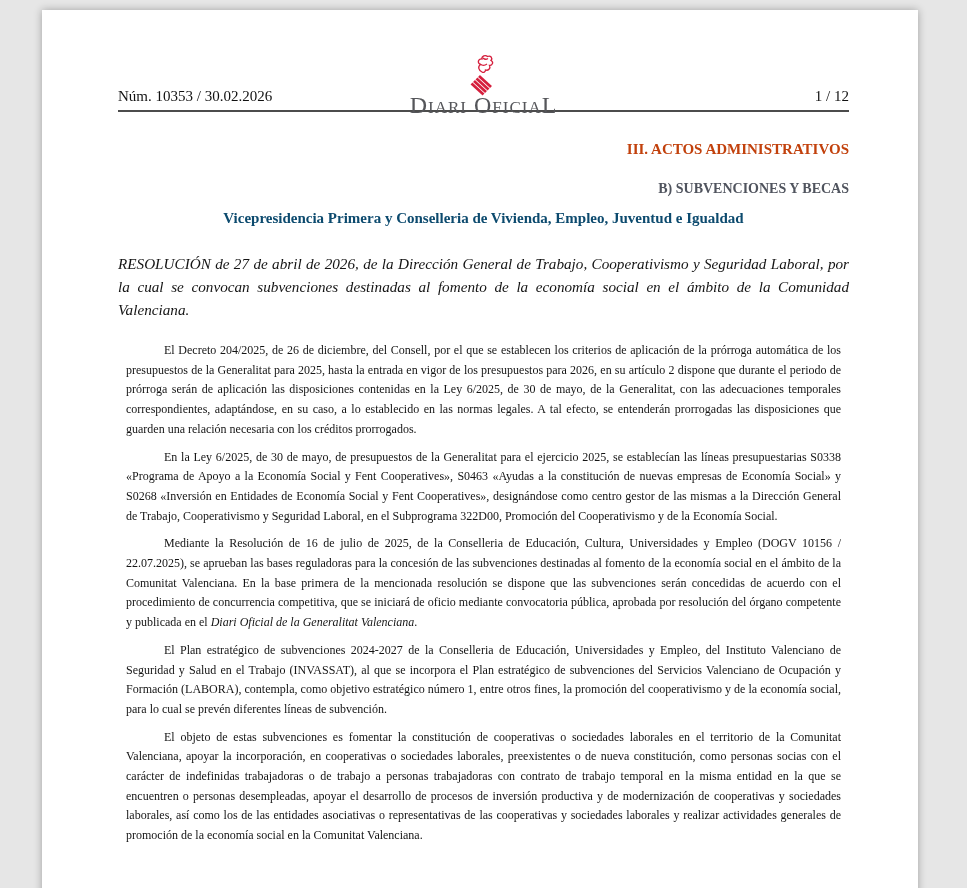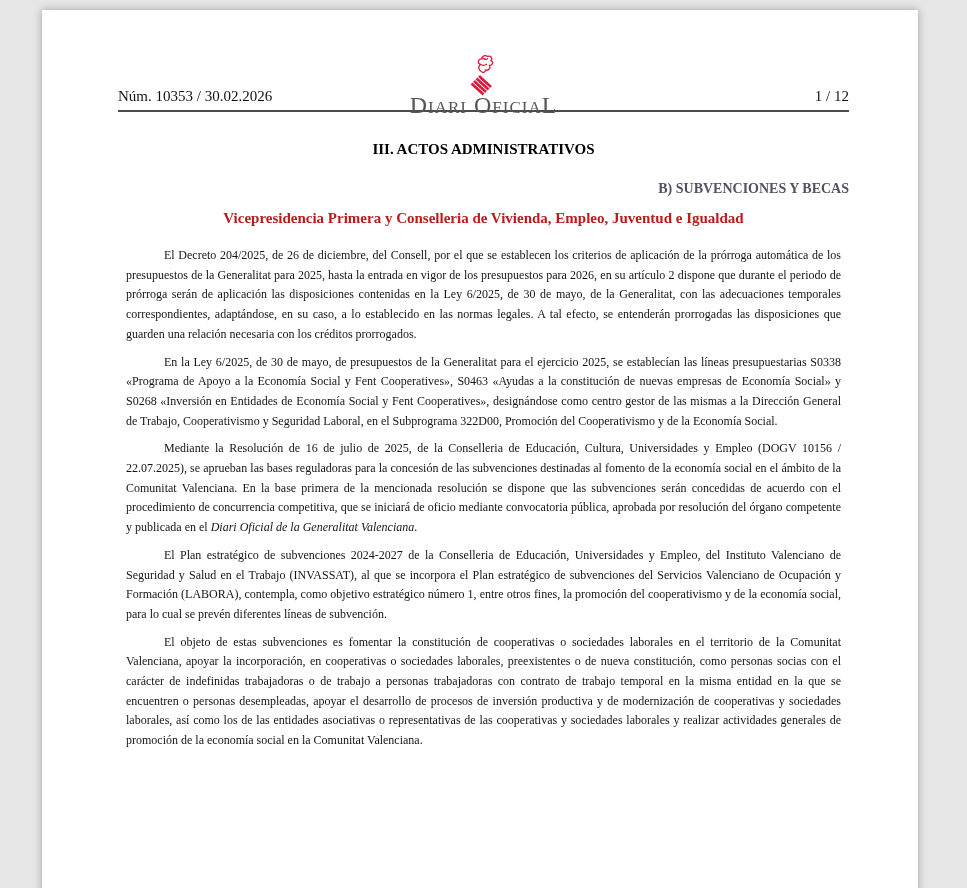--- a/index.html
+++ b/index.html
@@ -68,41 +68,41 @@
   .page-number {
     position: absolute;
     right: 0;
     bottom: 5px;
     font-size: 15px;
     color: #111;
   }
   
   .h-section {
     margin: 29px 0 0 0;
-    text-align: center;
+    text-align: right;
     font-weight: bold;
     font-size: 15px;
     line-height: 16px;
-    color: #000000;
+    color: #c2410c;
   }
   .h-subsection {
     margin: 24px 0 0 0;
     text-align: right;
     font-weight: bold;
     font-size: 14px;
     line-height: 15px;
     color: #50545e;
   }
   .h-authority {
     margin: 14px 0 0 0;
     text-align: center;
     font-weight: bold;
     font-size: 15px;
     line-height: 16px;
-    color: #b91c1c;
+    color: #0c4a6e;
   }
   
   .resolution-intro {
     margin: 26px 0 0 0;
     font-style: italic;
     font-size: 15.2px;
     line-height: 23px;
     text-align: justify;
   }
   .body-text {
@@ -143,20 +143,21 @@
         <div class="masthead-title">Diari OficiaL</div>
       </div>
       <div class="issue-number">Núm. 10353 / 30.02.2026</div>
       <div class="page-number">1 / 12</div>
     </div>
 
     <div class="h-section">III. ACTOS ADMINISTRATIVOS</div>
     <div class="h-subsection">B) SUBVENCIONES Y BECAS</div>
     <div class="h-authority">Vicepresidencia Primera y Conselleria de Vivienda, Empleo, Juventud e Igualdad</div>
 
+    <p class="resolution-intro">RESOLUCIÓN de 27 de abril de 2026, de la Dirección General de Trabajo, Cooperativismo y Seguridad Laboral, por la cual se convocan subvenciones destinadas al fomento de la economía social en el ámbito de la Comunidad Valenciana.</p>
 
     <div class="body-text">
       <p><span>El Decreto 204/2025, de 26 de diciembre, del Consell, por el que se establecen los criterios de aplicación de la prórroga automática de los presupuestos de la Generalitat para 2025, hasta la entrada en vigor de los presupuestos para 2026, en su artículo 2 dispone que durante el periodo de prórroga serán de aplicación las disposiciones contenidas en la Ley 6/2025, de 30 de mayo, de la Generalitat, con las adecuaciones temporales correspondientes, adaptándose, en su caso, a lo establecido en las normas legales. A tal efecto, se entenderán prorrogadas las disposiciones que guarden una relación necesaria con los créditos prorrogados.</span><span class="cite-italic"></span><span></span></p>
       <p><span>En la Ley 6/2025, de 30 de mayo, de presupuestos de la Generalitat para el ejercicio 2025, se establecían las líneas presupuestarias S0338 «Programa de Apoyo a la Economía Social y Fent Cooperatives», S0463 «Ayudas a la constitución de nuevas empresas de Economía Social» y S0268 «Inversión en Entidades de Economía Social y Fent Cooperatives», designándose como centro gestor de las mismas a la Dirección General de Trabajo, Cooperativismo y Seguridad Laboral, en el Subprograma 322D00, Promoción del Cooperativismo y de la Economía Social.</span><span class="cite-italic"></span><span></span></p>
       <p><span>Mediante la Resolución de 16 de julio de 2025, de la Conselleria de Educación, Cultura, Universidades y Empleo (DOGV 10156 / 22.07.2025), se aprueban las bases reguladoras para la concesión de las subvenciones destinadas al fomento de la economía social en el ámbito de la Comunitat Valenciana. En la base primera de la mencionada resolución se dispone que las subvenciones serán concedidas de acuerdo con el procedimiento de concurrencia competitiva, que se iniciará de oficio mediante convocatoria pública, aprobada por resolución del órgano competente y publicada en el </span><span class="cite-italic">Diari Oficial de la Generalitat Valenciana</span><span>.</span></p>
       <p><span>El Plan estratégico de subvenciones 2024-2027 de la Conselleria de Educación, Universidades y Empleo, del Instituto Valenciano de Seguridad y Salud en el Trabajo (INVASSAT), al que se incorpora el Plan estratégico de subvenciones del Servicios Valenciano de Ocupación y Formación (LABORA), contempla, como objetivo estratégico número 1, entre otros fines, la promoción del cooperativismo y de la economía social, para lo cual se prevén diferentes líneas de subvención.</span><span class="cite-italic"></span><span></span></p>
       <p><span>El objeto de estas subvenciones es fomentar la constitución de cooperativas o sociedades laborales en el territorio de la Comunitat Valenciana, apoyar la incorporación, en cooperativas o sociedades laborales, preexistentes o de nueva constitución, como personas socias con el carácter de indefinidas trabajadoras o de trabajo a personas trabajadoras con contrato de trabajo temporal en la misma entidad en la que se encuentren o personas desempleadas, apoyar el desarrollo de procesos de inversión productiva y de modernización de cooperativas y sociedades laborales, así como los de las entidades asociativas o representativas de las cooperativas y sociedades laborales y realizar actividades generales de promoción de la economía social en la Comunitat Valenciana.</span><span class="cite-italic"></span><span></span></p>
     </div>
 
   </div>

